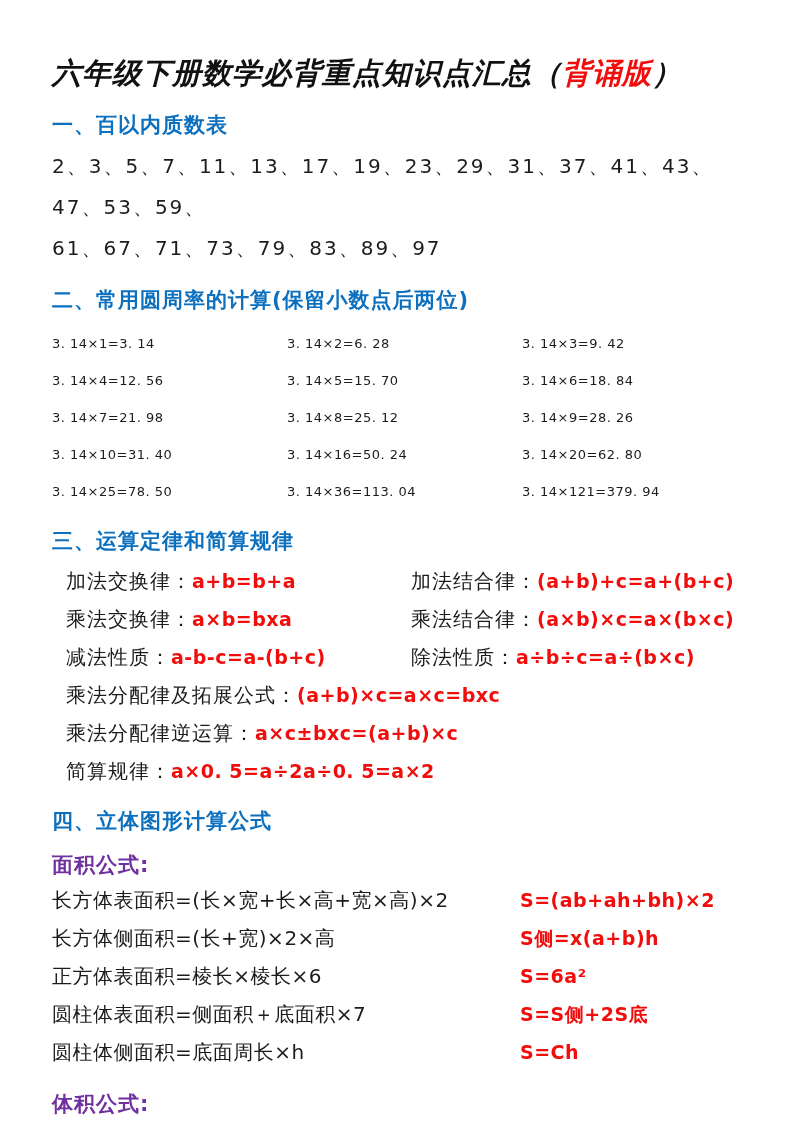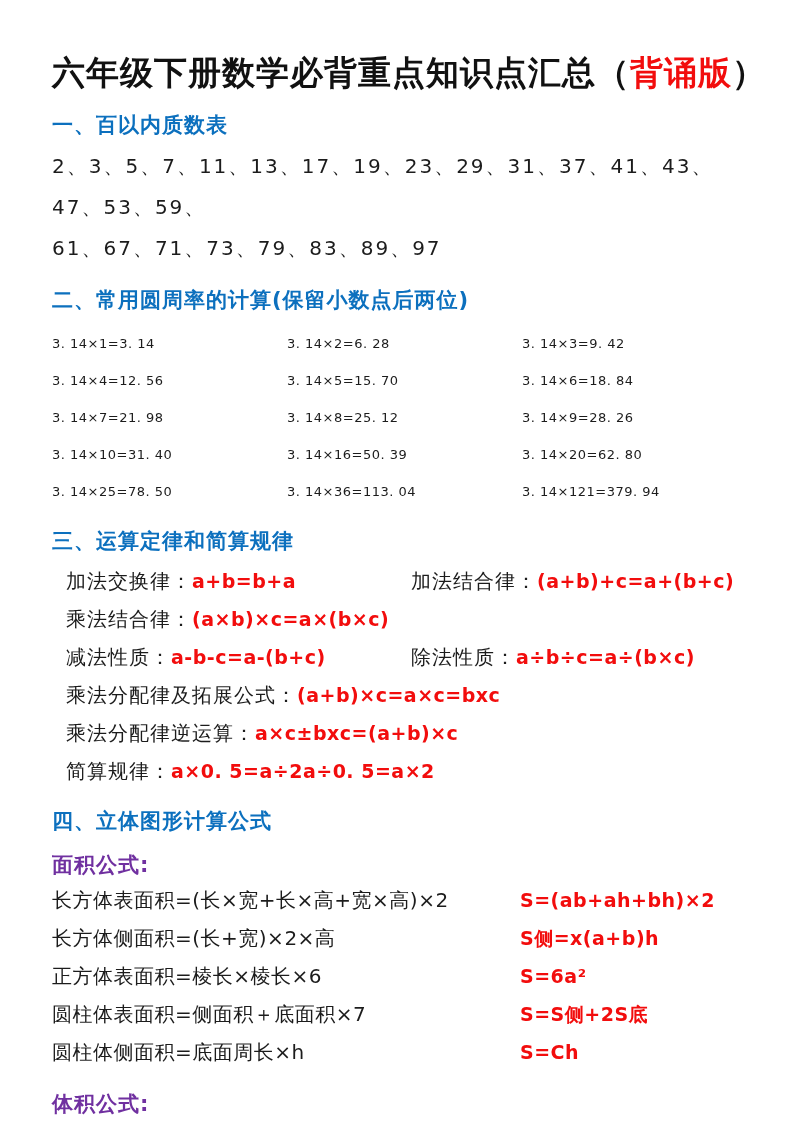--- a/index.html
+++ b/index.html
@@ -7,27 +7,27 @@
   .page {
     position:relative;
     width:793px; height:1122px;
     background:#ffffff;
     font-family:"DejaVu Sans", sans-serif;
     color:var(--text-black,#1c1c1c);
     padding:52px 38px 0 52px;
     overflow:hidden;
   }
   .title {
-    text-align:center;
-    font-size:33px;
+    font-size:29px;
     font-weight:700;
     color:#111111;
     letter-spacing:1px;
     line-height:42px;
     white-space:nowrap;
+    font-style:italic;
   }
   .title .hl { color:var(--formula-red,#f20d0d); }
   .sec-heading {
     color:var(--heading-blue,#0c70be);
     font-size:21px;
     font-weight:700;
     letter-spacing:1px;
     line-height:30px;
     margin-top:16px;
   }
@@ -90,40 +90,44 @@
     <span>3. 14×1=3. 14</span>
     <span>3. 14×2=6. 28</span>
     <span>3. 14×3=9. 42</span>
     <span>3. 14×4=12. 56</span>
     <span>3. 14×5=15. 70</span>
     <span>3. 14×6=18. 84</span>
     <span>3. 14×7=21. 98</span>
     <span>3. 14×8=25. 12</span>
     <span>3. 14×9=28. 26</span>
     <span>3. 14×10=31. 40</span>
-    <span>3. 14×16=50. 39</span>
+    <span>3. 14×16=50. 24</span>
     <span>3. 14×20=62. 80</span>
     <span>3. 14×25=78. 50</span>
     <span>3. 14×36=113. 04</span>
     <span>3. 14×121=379. 94</span>
   </div>
 
   <div class="sec-heading">三、运算定律和简算规律</div>
   <div class="laws">
     <div class="law-row">
       <span class="law-cell left">
           <span class="law-label">加法交换律：</span>
           <span class="formula">a+b=b+a</span>
         </span>
       <span class="law-cell">
           <span class="law-label">加法结合律：</span>
           <span class="formula">(a+b)+c=a+(b+c)</span>
         </span>
     </div>
     <div class="law-row">
+      <span class="law-cell left">
+          <span class="law-label">乘法交换律：</span>
+          <span class="formula">a×b=bxa</span>
+        </span>
       <span class="law-cell">
           <span class="law-label">乘法结合律：</span>
           <span class="formula">(a×b)×c=a×(b×c)</span>
         </span>
     </div>
     <div class="law-row">
       <span class="law-cell left">
           <span class="law-label">减法性质：</span>
           <span class="formula">a-b-c=a-(b+c)</span>
         </span>

